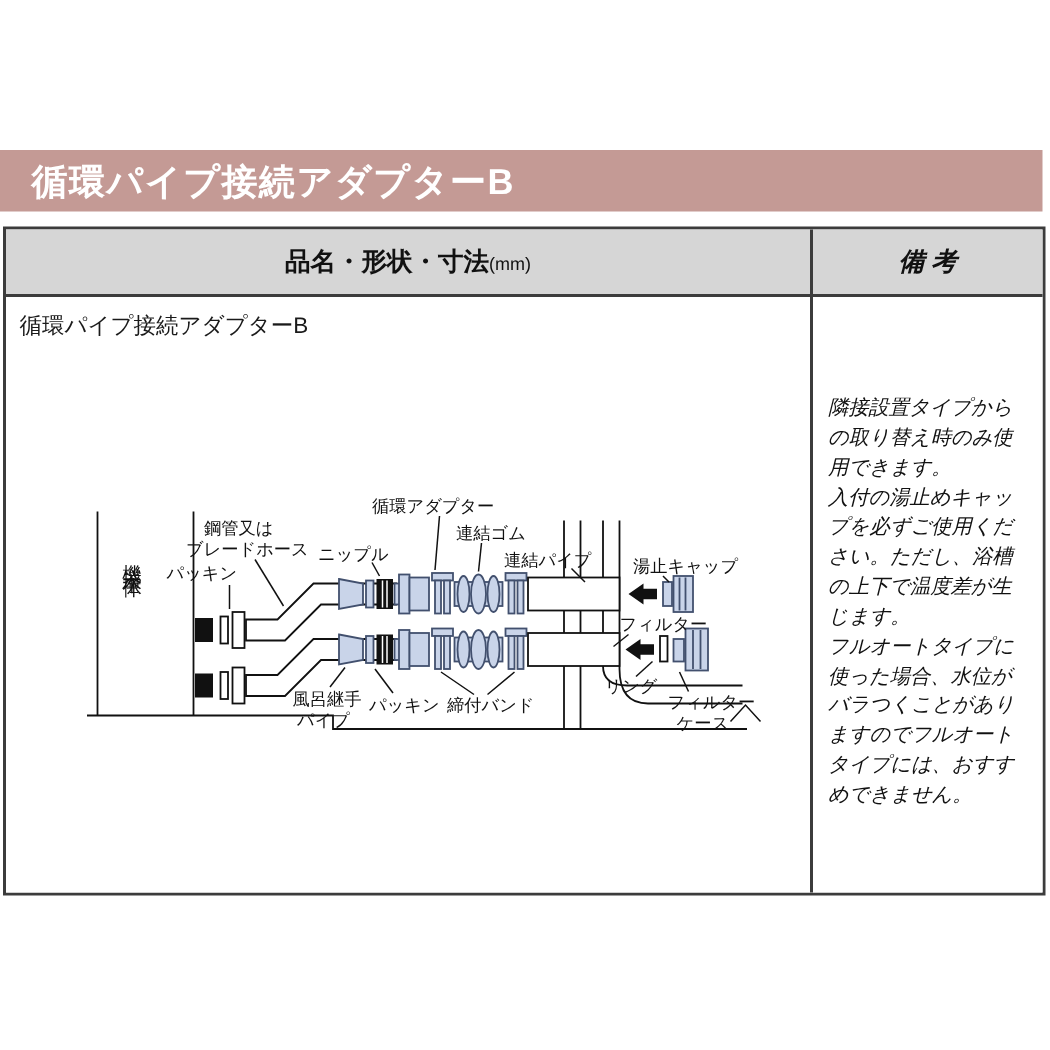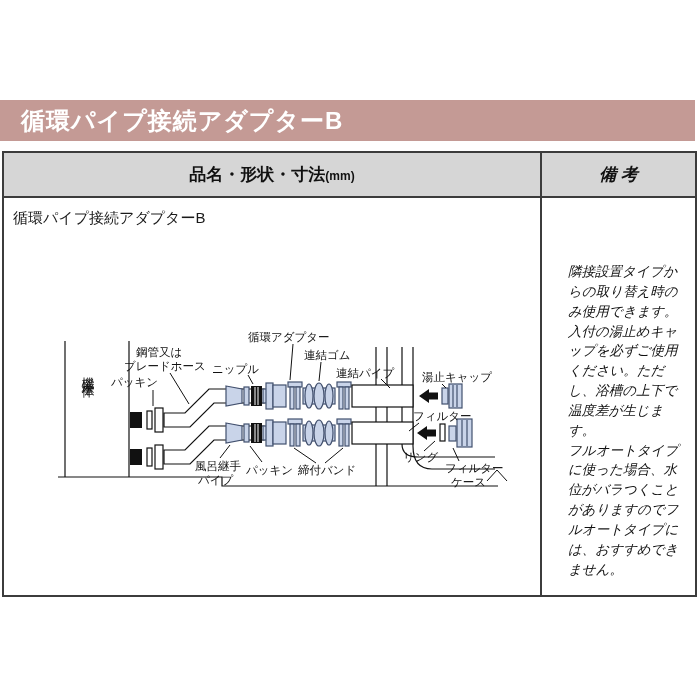--- a/index.html
+++ b/index.html
@@ -11,26 +11,26 @@
   .title-bar .ttl{color:#fff;font-size:24px;font-weight:bold;padding-left:21px;letter-spacing:1px;}
 
   .spec-table{position:absolute;left:2px;top:151px;width:691px;height:442px;
     border:2px solid #3c3c3c;display:flex;flex-direction:column;}
   .thead{height:43px;background:#d6d6d6;border-bottom:2px solid #3c3c3c;display:flex;}
   .tbody{flex:1;display:flex;background:#fff;}
   .col1{width:538px;border-right:2px solid #3c3c3c;box-sizing:border-box;}
   .col2{flex:1;font-style:italic;}
   .th{display:flex;align-items:center;justify-content:center;
       font-weight:bold;font-size:17px;color:#111;}
-  .th .unit{font-size:12px;font-weight:bold;margin-top:3px;}
+  .th .unit{font-size:12px;font-weight:normal;margin-top:3px;}
   .cell-main{position:relative;}
   .prod{padding:10px 0 0 9px;line-height:1.35;}
   .prod .name{font-size:15px;}
   .prod .price{font-size:15px;}
-  .remarks{padding:64px 9px 0 26px;font-size:13.5px;line-height:1.47;
+  .remarks{padding:64px 9px 0 10px;font-size:13.5px;line-height:1.47;
     white-space:pre-line;color:#111;}
 
   svg{position:absolute;left:50px;top:130px;}
   svg text{font-family:"Liberation Sans","DejaVu Sans",sans-serif;font-size:11.5px;fill:#111;}
   .vtext{writing-mode:vertical-rl;letter-spacing:3px;font-size:13px;}
   .ln{stroke:#111;stroke-width:1.2;fill:none;}
   .thin{stroke:#111;stroke-width:1;fill:none;}
   .wht{fill:#fff;stroke:#111;stroke-width:1.2;}
   .blk{fill:#111;stroke:none;}
 </style>

